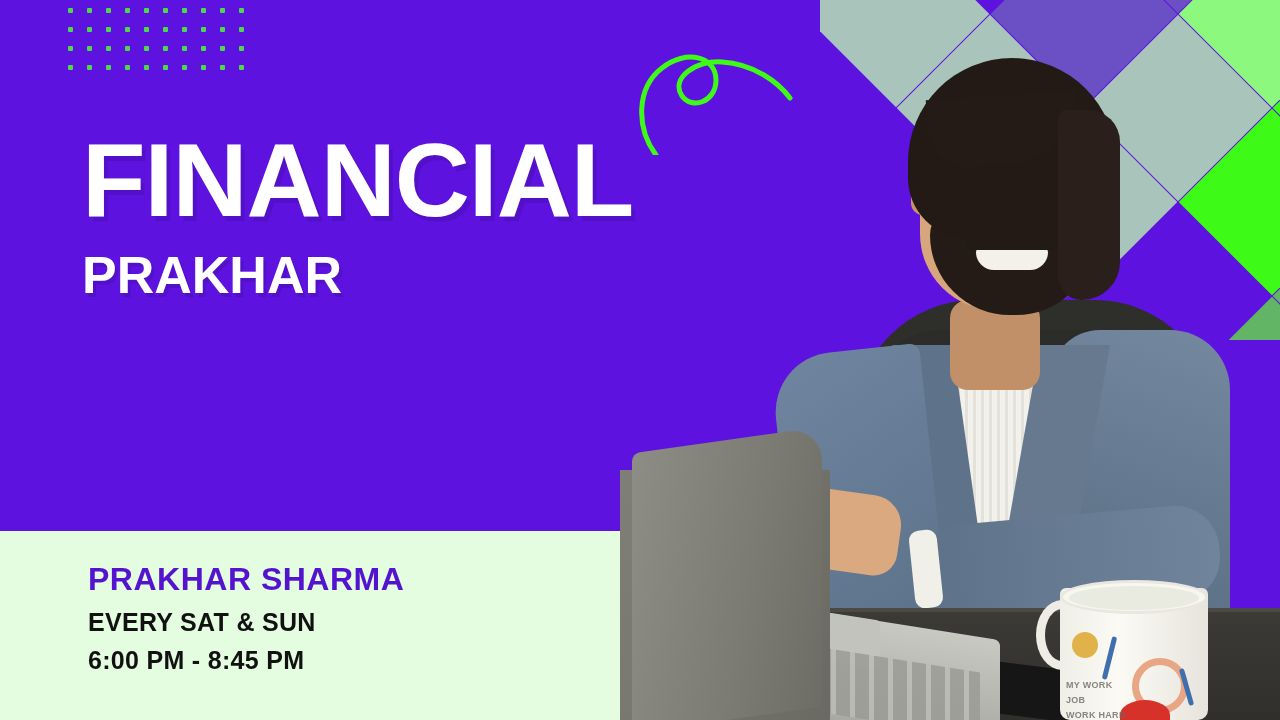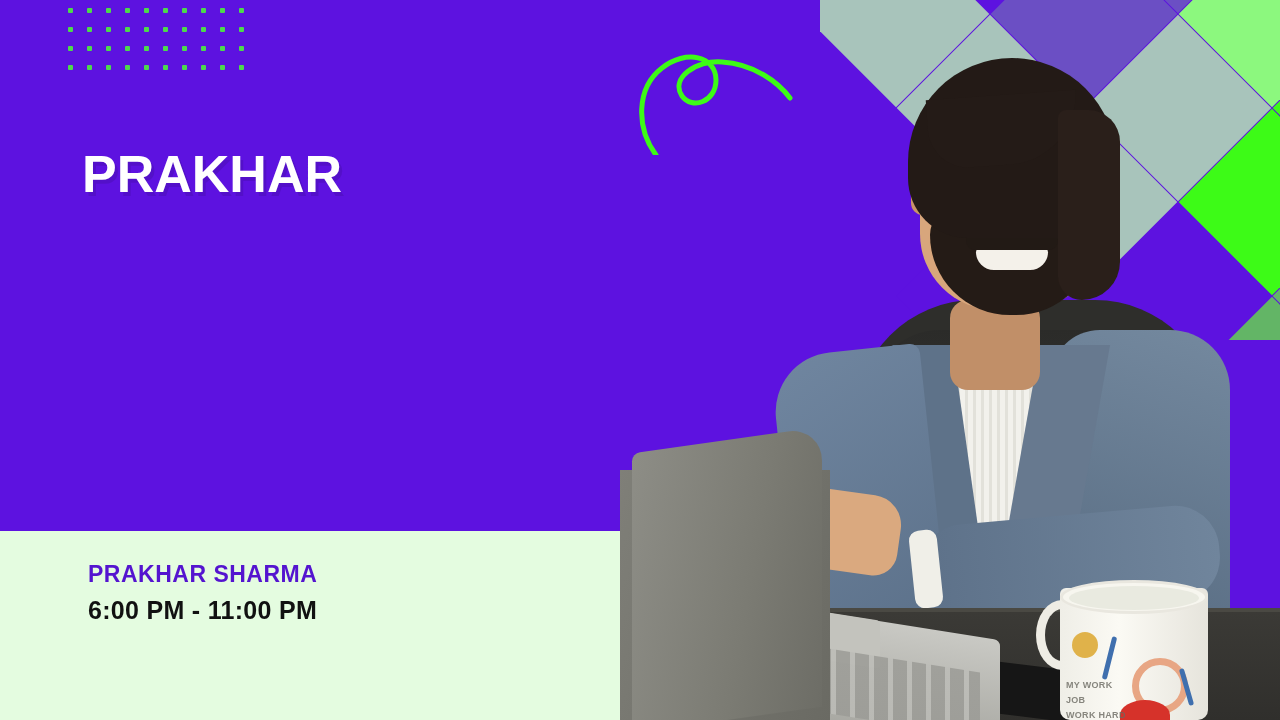--- a/index.html
+++ b/index.html
@@ -409,21 +409,21 @@
 
   
   .info {
     position: absolute;
     left: 88px; top: 562px;
     width: 520px;
   }
   .info-name {
     color: #5414cf;
     font-weight: bold;
-    font-size: 23px;
+    font-size: 32px;
     line-height: 1.1;
     letter-spacing: .5px;
   }
   .info-days {
     color: #111111;
     font-weight: bold;
     font-size: 25px;
     line-height: 1.1;
     margin-top: 12px;
     letter-spacing: .3px;
@@ -560,21 +560,23 @@
     <div class="ph mug-red mug-dec"></div>
     <div class="ph mug-text">
       <div>MY WORK JOB</div>
       <div>WORK HARD</div>
     </div>
     <div class="ph mug-rim"></div>
     <div class="ph mug-inner"></div>
   </div>
 
   <div class="headline">
+    <div class="h-line">FINANCIAL</div>
     <div class="h-sub">PRAKHAR</div>
   </div>
 
   <div class="info">
     <div class="info-name">PRAKHAR SHARMA</div>
-    <div class="info-time">6:00 PM - 11:00 PM</div>
+    <div class="info-days">EVERY SAT &amp; SUN</div>
+    <div class="info-time">6:00 PM - 8:45 PM</div>
   </div>
 
 </div>
 
 </body></html>

